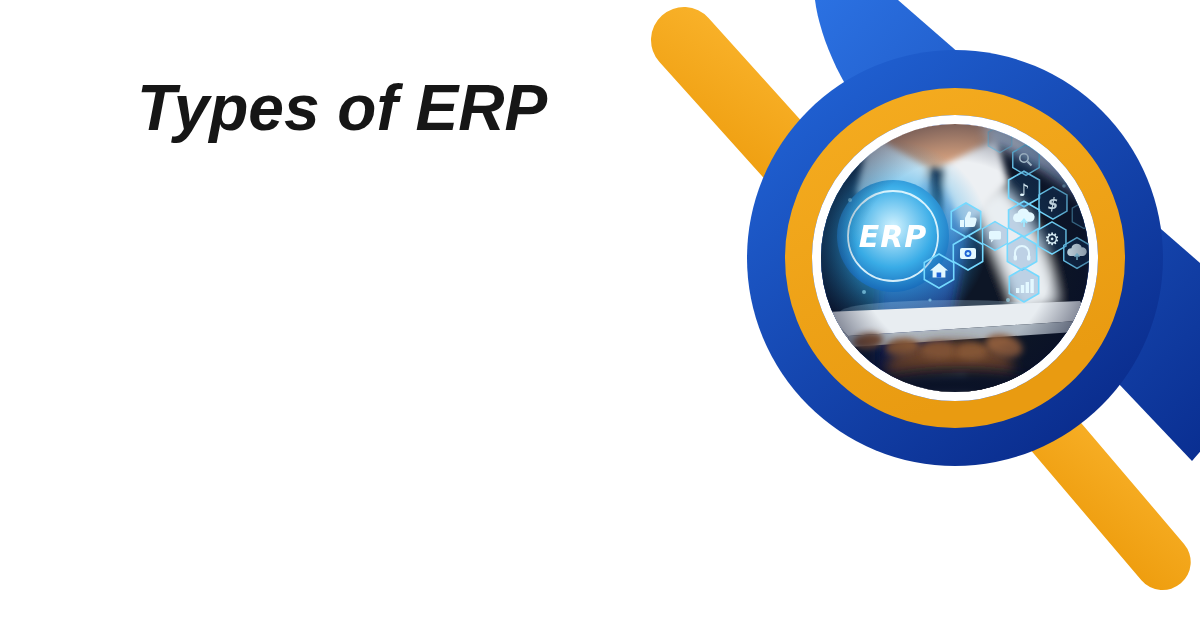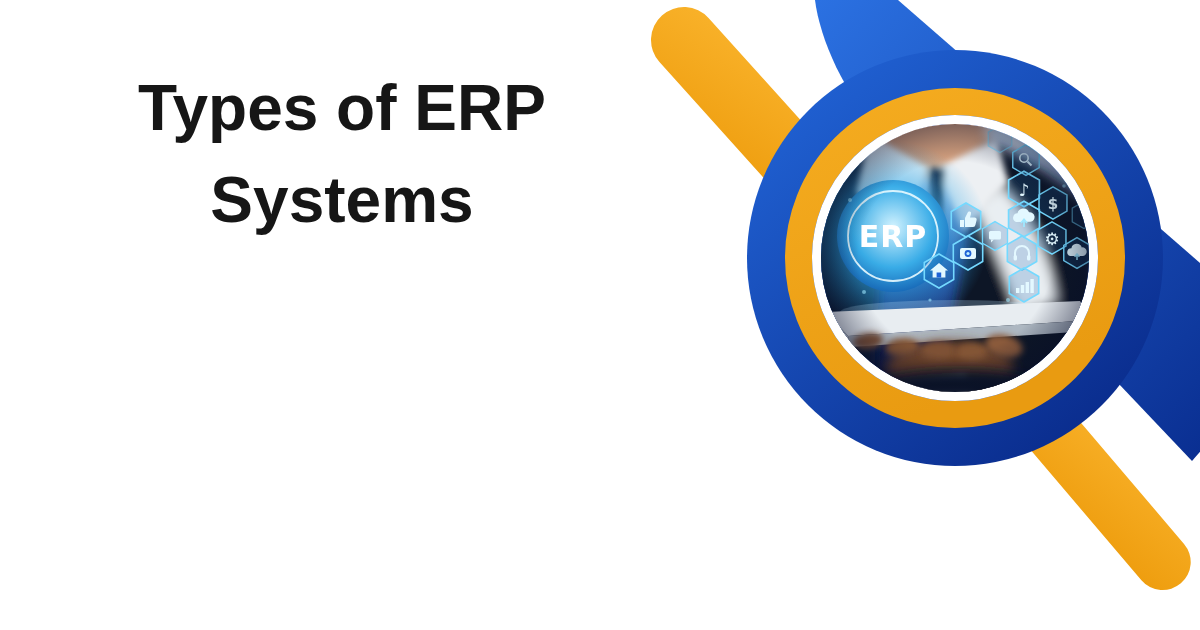--- a/index.html
+++ b/index.html
@@ -1,18 +1,18 @@
 <!DOCTYPE html>
 <html><head>
 <meta charset="utf-8">
 <style>
   html,body{margin:0;padding:0;background:#ffffff;}
   .canvas{
     position:relative;width:1200px;height:630px;background:#ffffff;
-    overflow:hidden;font-family:"Liberation Sans","DejaVu Sans",sans-serif;
+    overflow:hidden;font-family:"Liberation Sans","DejaVu Sans",sans-serif;font-style:italic;
   }
   .decor{position:absolute;left:0;top:0;width:1200px;height:630px;}
   .title{
     position:absolute;left:0;top:62px;width:684px;text-align:center;
     font-weight:700;font-size:64px;line-height:92px;color:#161616;
   }
   .erp-table{
     position:absolute;left:63px;top:284px;width:661px;height:284px;
     box-sizing:border-box;border:3px solid #000;
     display:grid;grid-template-columns:315px 1fr;grid-template-rows:138px 1fr;
@@ -223,17 +223,16 @@
           <circle cx="930" cy="300" r="1.6"></circle>
         <circle cx="1064" cy="186" r="1.8"></circle>
       </g>
 
       <circle cx="955" cy="258" r="134" fill="url(#rVignette)"></circle>
     </g>
   </svg>
 
   <div class="title">
     <div>Types of ERP</div>
-    <div>Systems</div>
   </div>
 
 
 </div>
 
 </body></html>

